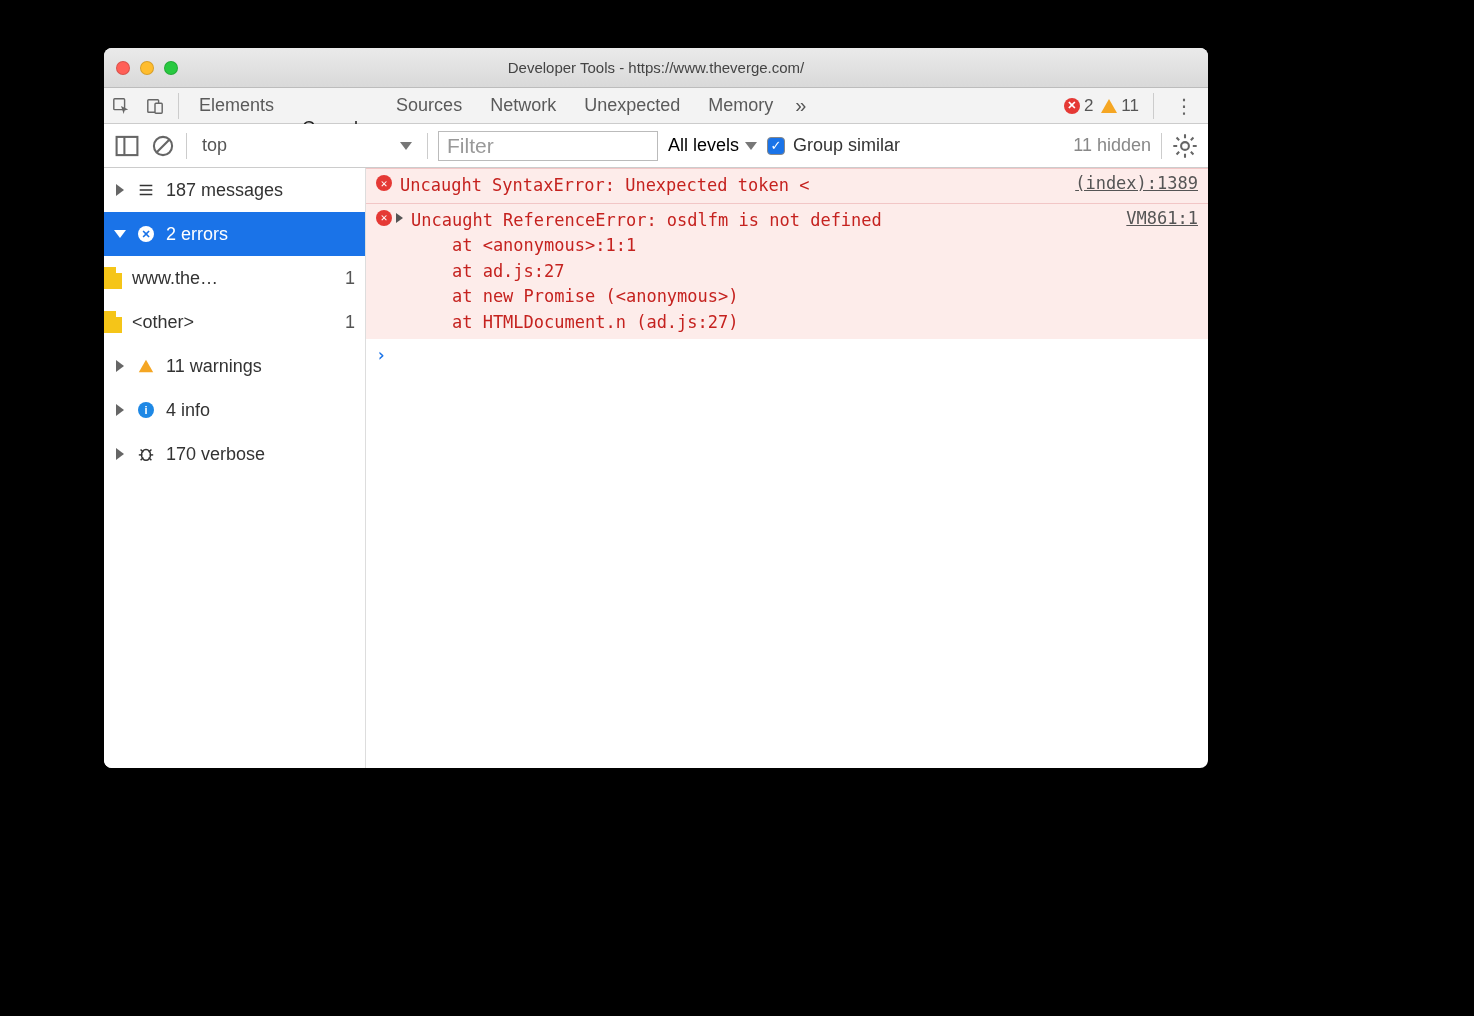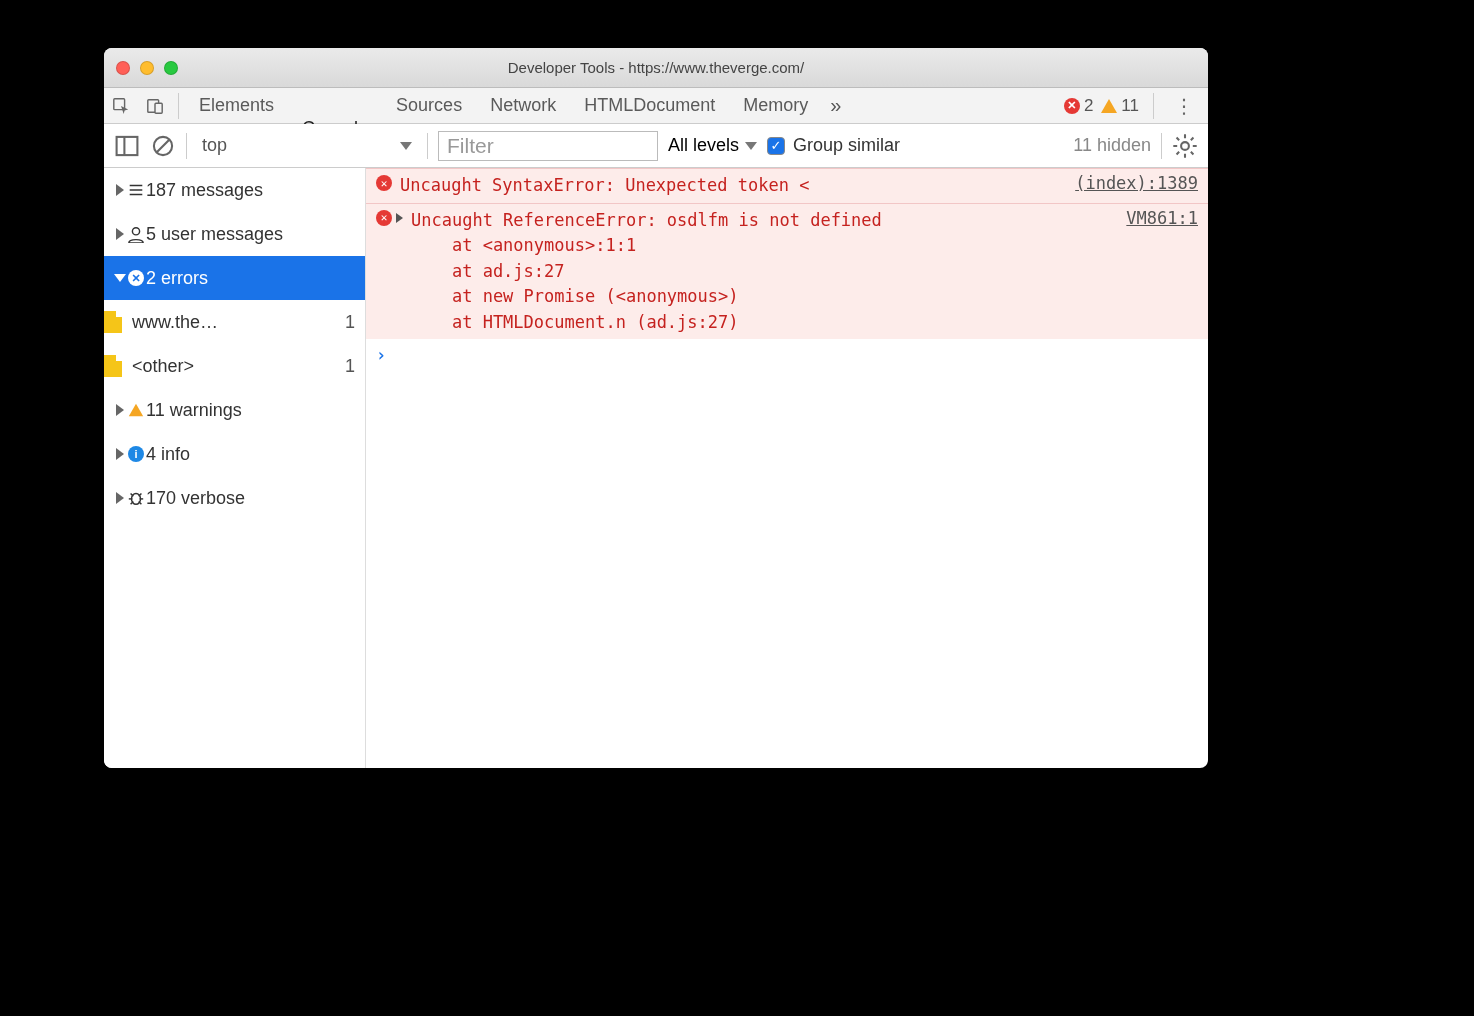--- a/index.html
+++ b/index.html
@@ -50,21 +50,21 @@
   .tri-down { width:0;height:0;border-left:6px solid transparent;border-right:6px solid transparent;border-top:8px solid #777; }
   .filter-input { border:1px solid #bbb; height:30px; width:220px; padding:0 8px; font-size:21px; color:#333; background:#fff; }
   .filter-input::placeholder { color:#999; }
   .levels { display:flex; align-items:center; gap:6px; color:#000000; }
   .chk { width:18px; height:18px; border-radius:4px; border:1px solid #888; display:inline-flex; align-items:center; justify-content:center; background:#1a73e8; color:#fff; font-size:13px; }
   .hidden-count { margin-left:auto; color:#888; }
   .gear { color:#666; }
   
   .body { flex:1; display:flex; overflow:hidden; }
   .sidebar { width:262px; border-right:1px solid #ddd; font-size:18px; color:#333; background:#fff; }
-  .side-item { display:flex; align-items:center; height:44px; padding:0 10px; cursor:pointer; }
+  .side-item { display:flex; align-items:center; gap:10px; height:44px; padding:0 10px; cursor:pointer; }
   .side-item.selected { background:#1a73e8; color:#fff; }
   .side-item .disclose { width:12px; display:flex; justify-content:center; color:#666; }
   .side-item.selected .disclose { color:#fff; }
   .disclose .tri-r { width:0;height:0;border-top:6px solid transparent;border-bottom:6px solid transparent;border-left:8px solid currentColor; }
   .disclose .tri-d { width:0;height:0;border-left:6px solid transparent;border-right:6px solid transparent;border-top:8px solid currentColor; }
   .side-item .ic { width:20px; display:flex; justify-content:center; }
   .side-child { display:flex; align-items:center; height:44px; gap:10px; }
   .file-ic { width:18px; height:22px; background:#f5c518; position:relative; }
   .file-ic::before { content:""; position:absolute; top:0; right:0; width:6px; height:6px; background:#fff; }
   .side-sub-count { margin-left:auto; padding-right:10px; color:#555; }
@@ -109,21 +109,21 @@
             <rect x="2" y="3" width="12" height="14" rx="1"></rect>
             <rect x="10" y="7" width="8" height="11" rx="1" fill="#f3f3f3"></rect>
           </svg>
       </div>
       <div class="sep"></div>
       <div class="tabs">
         <div class="tab">Elements</div>
         <div class="tab active">Console</div>
         <div class="tab">Sources</div>
         <div class="tab">Network</div>
-        <div class="tab">HTMLDocument</div>
+        <div class="tab">Unexpected</div>
         <div class="tab">Memory</div>
       </div>
       <div class="chevrons">»</div>
       <div class="right">
         <div class="err-badge">
           <span class="circ red">✕</span>
           <span>2</span>
         </div>
         <div class="warn-badge">
           <span class="tri-warn"></span>
@@ -179,32 +179,20 @@
               <span class="tri-r"></span>
             </span>
           <span class="ic">
             <svg viewBox="0 0 20 20" width="18" height="18">
                 <line x1="3" y1="5" x2="17" y2="5"></line>
                 <line x1="3" y1="10" x2="17" y2="10"></line>
                 <line x1="3" y1="15" x2="17" y2="15"></line>
               </svg>
           </span>
           <span>187 messages</span>
-        </div>
-        <div class="side-item">
-          <span class="disclose">
-              <span class="tri-r"></span>
-            </span>
-          <span class="ic">
-            <svg viewBox="0 0 20 20" width="18" height="18" fill="currentColor" stroke="none">
-                <circle cx="10" cy="7" r="4"></circle>
-                <path d="M2 20c0-5 16-5 16 0Z"></path>
-              </svg>
-          </span>
-          <span>5 user messages</span>
         </div>
         <div class="side-item selected">
           <span class="disclose">
               <span class="tri-d"></span>
             </span>
           <span class="ic">
               <span class="circ" style="background:#fff;color:#1a73e8">✕</span>
             </span>
           <span>2 errors</span>
         </div>

